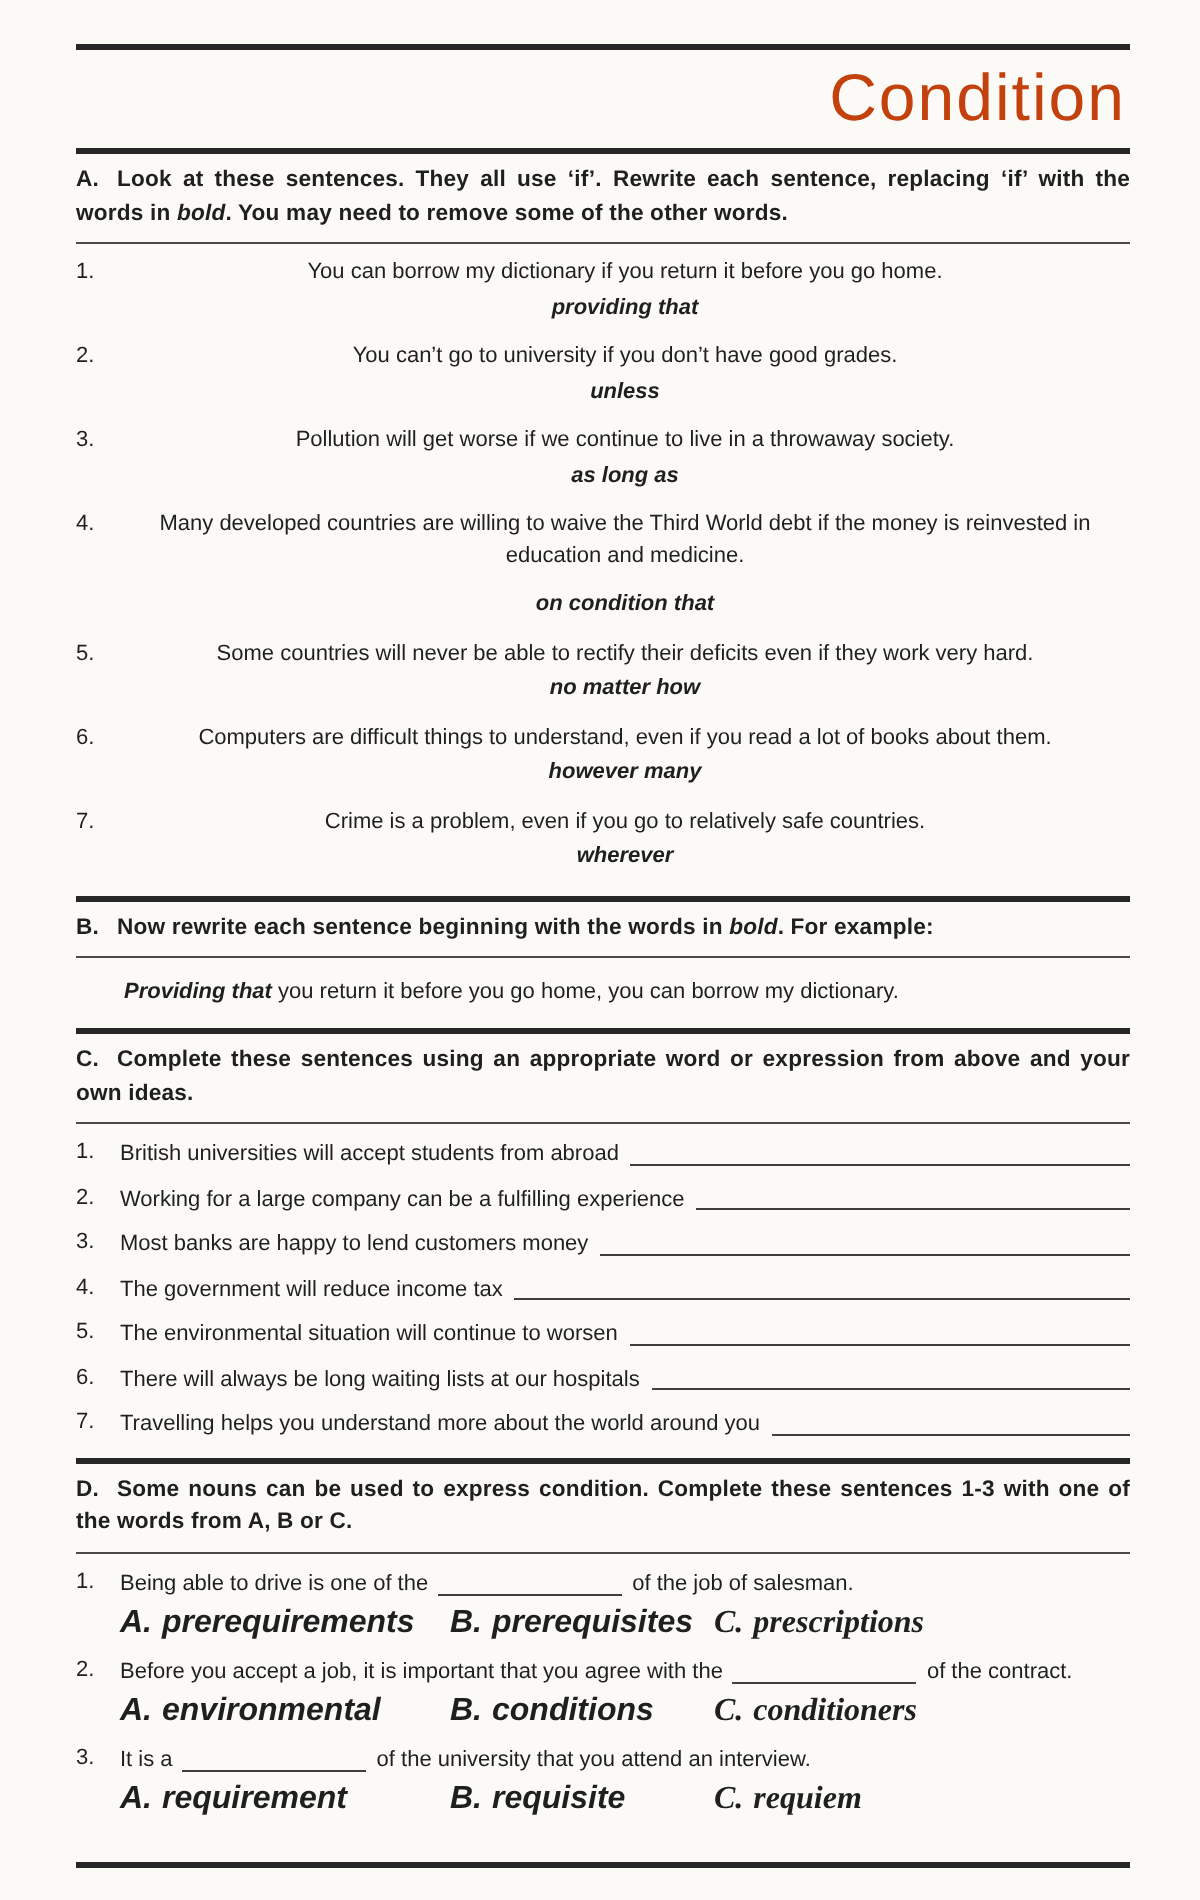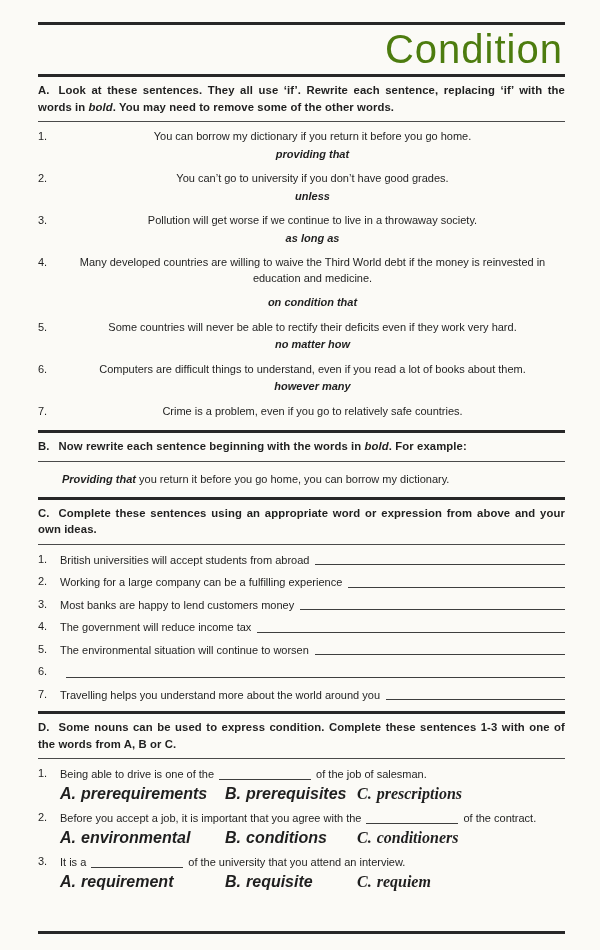--- a/index.html
+++ b/index.html
@@ -15,24 +15,24 @@
     width: 600px; height: 950px;
     padding: 22px 35px 16px 38px;
     display: flex; flex-direction: column;
     overflow: hidden;
   }
   .rule-thick { height: 3px; background: #272727; flex: none; }
   .rule-thin  { height: 1px; background: #4a4a4a; flex: none; }
 
   .title {
     text-align: right;
-    font-size: 40px;
+    font-size: 33px;
     line-height: 38px;
     font-weight: 400;
-    color: #4d7c0f;
+    color: #c2410c;
     letter-spacing: 1px;
     padding: 5px 2px 6px 0;
   }
 
   .sec-head {
     font-weight: bold;
     font-size: 11.3px;
     line-height: 16.5px;
     padding: 5px 0 6px;
     text-align: justify;
@@ -145,20 +145,21 @@
       <span class="num">6.</span>
       <div class="ibody">
         <div class="itext">Computers are difficult things to understand, even if you read a lot of books about them.</div>
         <div class="answer">however many</div>
       </div>
     </div>
     <div class="item">
       <span class="num">7.</span>
       <div class="ibody">
         <div class="itext">Crime is a problem, even if you go to relatively safe countries.</div>
+        <div class="answer">wherever</div>
       </div>
     </div>
   </div>
 
   <div class="rule-thick"></div>
   <div class="sec-head">
     <span class="lbl">B.</span><span>Now rewrite each sentence beginning with the words in </span><span class="em">bold</span><span>. For example:</span>
   </div>
   <div class="rule-thin"></div>
 
@@ -193,20 +194,21 @@
       <span class="ctext">The government will reduce income tax</span>
       <div class="blank"></div>
     </div>
     <div class="citem">
       <span class="num">5.</span>
       <span class="ctext">The environmental situation will continue to worsen</span>
       <div class="blank"></div>
     </div>
     <div class="citem">
       <span class="num">6.</span>
+      <span class="ctext">There will always be long waiting lists at our hospitals</span>
       <div class="blank"></div>
     </div>
     <div class="citem">
       <span class="num">7.</span>
       <span class="ctext">Travelling helps you understand more about the world around you</span>
       <div class="blank"></div>
     </div>
   </div>
 
   <div class="rule-thick"></div>

